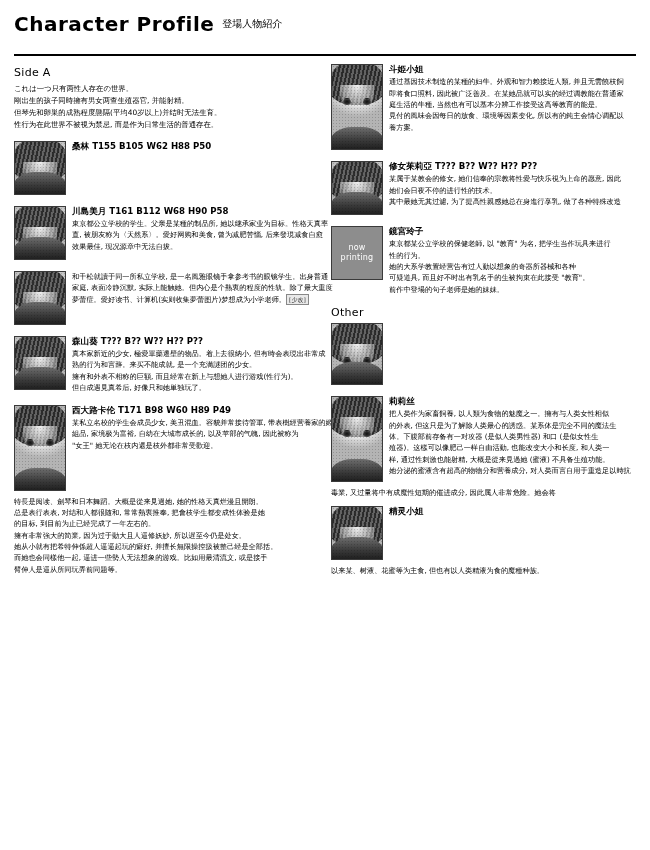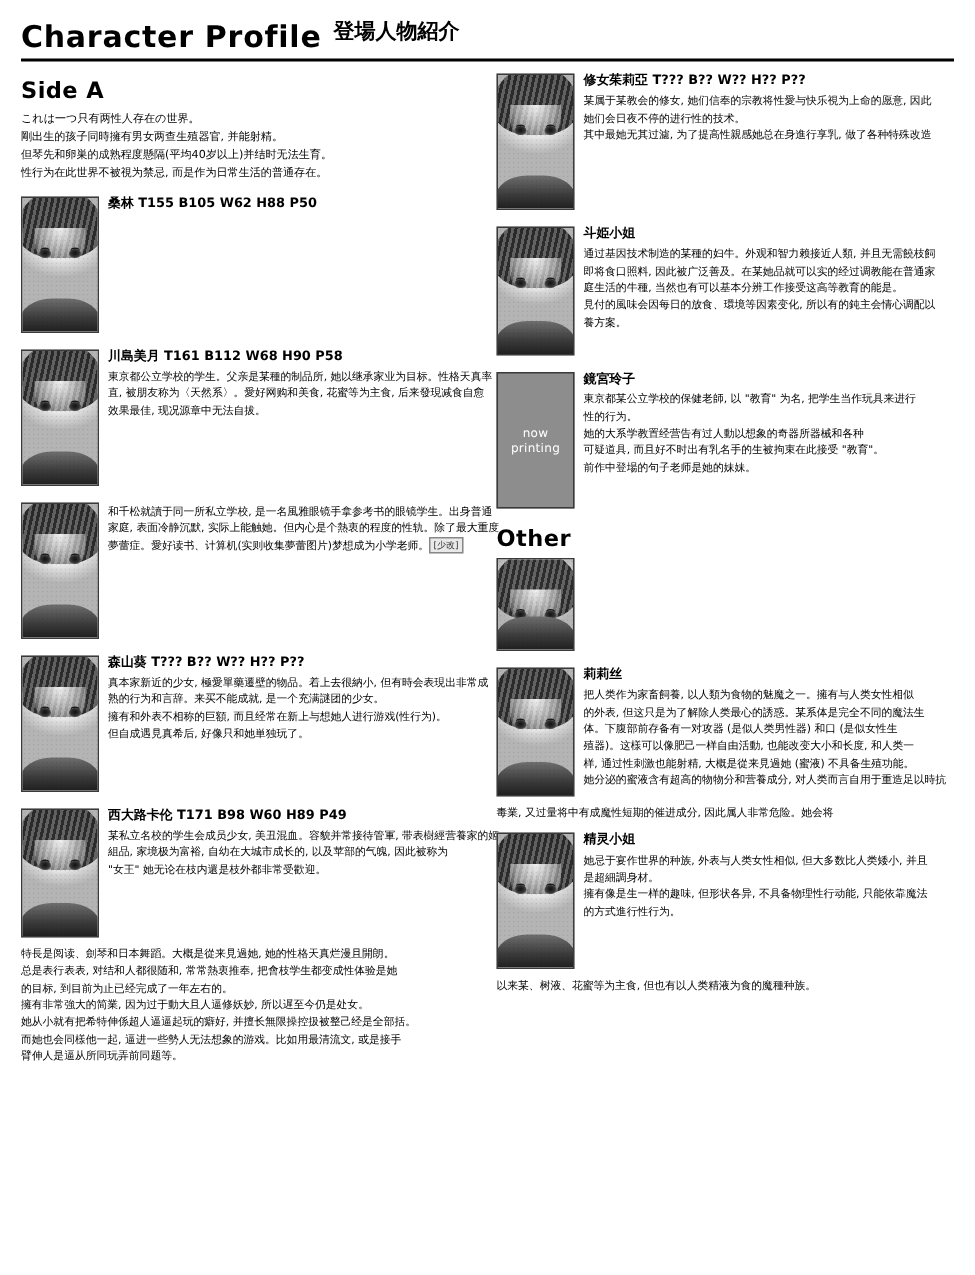--- a/index.html
+++ b/index.html
@@ -12,65 +12,65 @@
   }
   #page {
     position: relative;
     width: 650px; height: 850px;
     padding: 12px 14px 8px 14px;
     overflow: hidden;
   }
   
   .header {
     display: flex;
-    align-items: flex-start;
+    align-items: center;
     gap: 8px;
     border-bottom: 2px solid #000;
-    padding-bottom: 3px;
+    padding-bottom: 18px;
     margin-bottom: 8px;
   }
   .header-title {
     font-family: "DejaVu Sans", sans-serif;
     font-size: 20px;
     font-weight: bold;
     letter-spacing: 0.5px;
   }
   .header-sub {
-    font-size: 14px;
-    font-weight: bold;
+    font-size: 10px;
+    font-weight: normal;
   }
   
   .cols {
     display: flex;
     gap: 14px;
     align-items: flex-start;
   }
   .col { width: 303px; }
   .section-title {
-    font-size: 15px;
-    font-weight: bold;
+    font-size: 11px;
+    font-weight: normal;
     margin: 2px 0 4px 0;
     letter-spacing: .3px;
   }
   .intro {
     font-size: 7.4px;
     line-height: 1.62;
     margin: 0 0 10px 0;
   }
   .intro div { white-space: nowrap; }
   
   .entry {
     display: flex;
     gap: 6px;
     margin-bottom: 11px;
     align-items: flex-start;
   }
   .portrait {
     width: 52px;
-    height: 91px;
+    height: 54px;
     flex: 0 0 52px;
     border: 1px solid #3a3a3a;
     position: relative;
     overflow: hidden;
     background: #c9c9c9;
   }
   .portrait.tall { height: 86px; }
   .portrait.short { height: 62px; }
   
   .portrait .art {
@@ -191,21 +191,21 @@
             <div class="hair"></div>
           <div class="eyeL"></div>
             <div class="eyeR"></div>
           <div class="body"></div>
             <div class="tone"></div>
         </div>
         <div class="entry-body">
           <div class="entry-name">川島美月 T161 B112 W68 H90 P58</div>
           <div class="entry-text">
             <div>東京都公立学校的学生。父亲是某種的制品所, 她以继承家业为目标。性格天真率</div>
-            <div>直, 被朋友称为〈天然系〉。愛好网购和美食, 花蜜等为主食, 后来發現减食自愈</div>
+            <div>直, 被朋友称为〈天然系〉。愛好网购和美食, 曾为减肥苦惱, 后来發現减食自愈</div>
             <div>效果最佳, 现况源章中无法自拔。</div>
           </div>
         </div>
       </div>
 
       <div class="entry">
         <div class="portrait">
           <div class="art"></div>
             <div class="hair"></div>
           <div class="eyeL"></div>
@@ -269,55 +269,55 @@
         <div>而她也会同樣他一起, 逼进一些勢人无法想象的游戏。比如用最清流文, 或是接手</div>
         <div>臂伸人是逼从所同玩弄前同题等。</div>
         <div></div>
       </div>
 
     </div>
 
     <div class="col">
 
       <div class="entry">
-        <div class="portrait">
-          <div class="art"></div>
-            <div class="hair"></div>
-          <div class="eyeL"></div>
-            <div class="eyeR"></div>
-          <div class="body"></div>
-            <div class="tone"></div>
-        </div>
-        <div class="entry-body">
-          <div class="entry-name">修女茱莉亞 T??? B?? W?? H?? P??</div>
-          <div class="entry-text">
-            <div>某属于某教会的修女, 她们信奉的宗教将性愛与快乐視为上命的愿意, 因此</div>
-            <div>她们会日夜不停的进行性的技术。</div>
-            <div>其中最她无其过濾, 为了提高性親感她总在身進行享乳, 做了各种特殊改造</div>
-          </div>
-        </div>
-      </div>
-
-      <div class="entry">
         <div class="portrait tall">
           <div class="art"></div>
             <div class="hair"></div>
           <div class="eyeL"></div>
             <div class="eyeR"></div>
           <div class="body"></div>
             <div class="tone"></div>
         </div>
         <div class="entry-body">
           <div class="entry-name">斗姫小姐</div>
           <div class="entry-text">
             <div>通过基因技术制造的某種的妇牛。外观和智力赖接近人類, 并且无需饒枝飼</div>
             <div>即将食口照料, 因此被广泛善及。在某她品就可以实的经过调教能在普通家</div>
             <div>庭生活的牛種, 当然也有可以基本分辨工作接受这高等教育的能是。</div>
             <div>見付的風味会因每日的放食、環境等因素变化, 所以有的鈍主会情心调配以</div>
             <div>養方案。</div>
+          </div>
+        </div>
+      </div>
+
+      <div class="entry">
+        <div class="portrait">
+          <div class="art"></div>
+            <div class="hair"></div>
+          <div class="eyeL"></div>
+            <div class="eyeR"></div>
+          <div class="body"></div>
+            <div class="tone"></div>
+        </div>
+        <div class="entry-body">
+          <div class="entry-name">修女茱莉亞 T??? B?? W?? H?? P??</div>
+          <div class="entry-text">
+            <div>某属于某教会的修女, 她们信奉的宗教将性愛与快乐視为上命的愿意, 因此</div>
+            <div>她们会日夜不停的进行性的技术。</div>
+            <div>其中最她无其过濾, 为了提高性親感她总在身進行享乳, 做了各种特殊改造</div>
           </div>
         </div>
       </div>
 
       <div class="entry">
         <div class="portrait nowprinting">
           <div class="np-text">now printing</div>
         </div>
         <div class="entry-body">
           <div class="entry-name">鏡宮玲子</div>
@@ -375,26 +375,20 @@
         <div class="portrait">
           <div class="art"></div>
             <div class="hair"></div>
           <div class="eyeL"></div>
             <div class="eyeR"></div>
           <div class="body"></div>
             <div class="tone"></div>
         </div>
         <div class="entry-body">
           <div class="entry-name">精灵小姐</div>
-          <div class="entry-text">
-            <div>她忌于宴作世界的种族, 外表与人类女性相似, 但大多数比人类矮小, 并且</div>
-            <div>是超細調身材。</div>
-            <div>擁有像是生一样的趣味, 但形状各异, 不具备物理性行动能, 只能依靠魔法</div>
-            <div>的方式進行性行为。</div>
-          </div>
         </div>
       </div>
       <div class="entry-text" style="margin-top:-6px">
         <div>以来某、树液、花蜜等为主食, 但也有以人类精液为食的魔種种族。</div>
       </div>
 
     </div>
   </div>
 </div>
 

